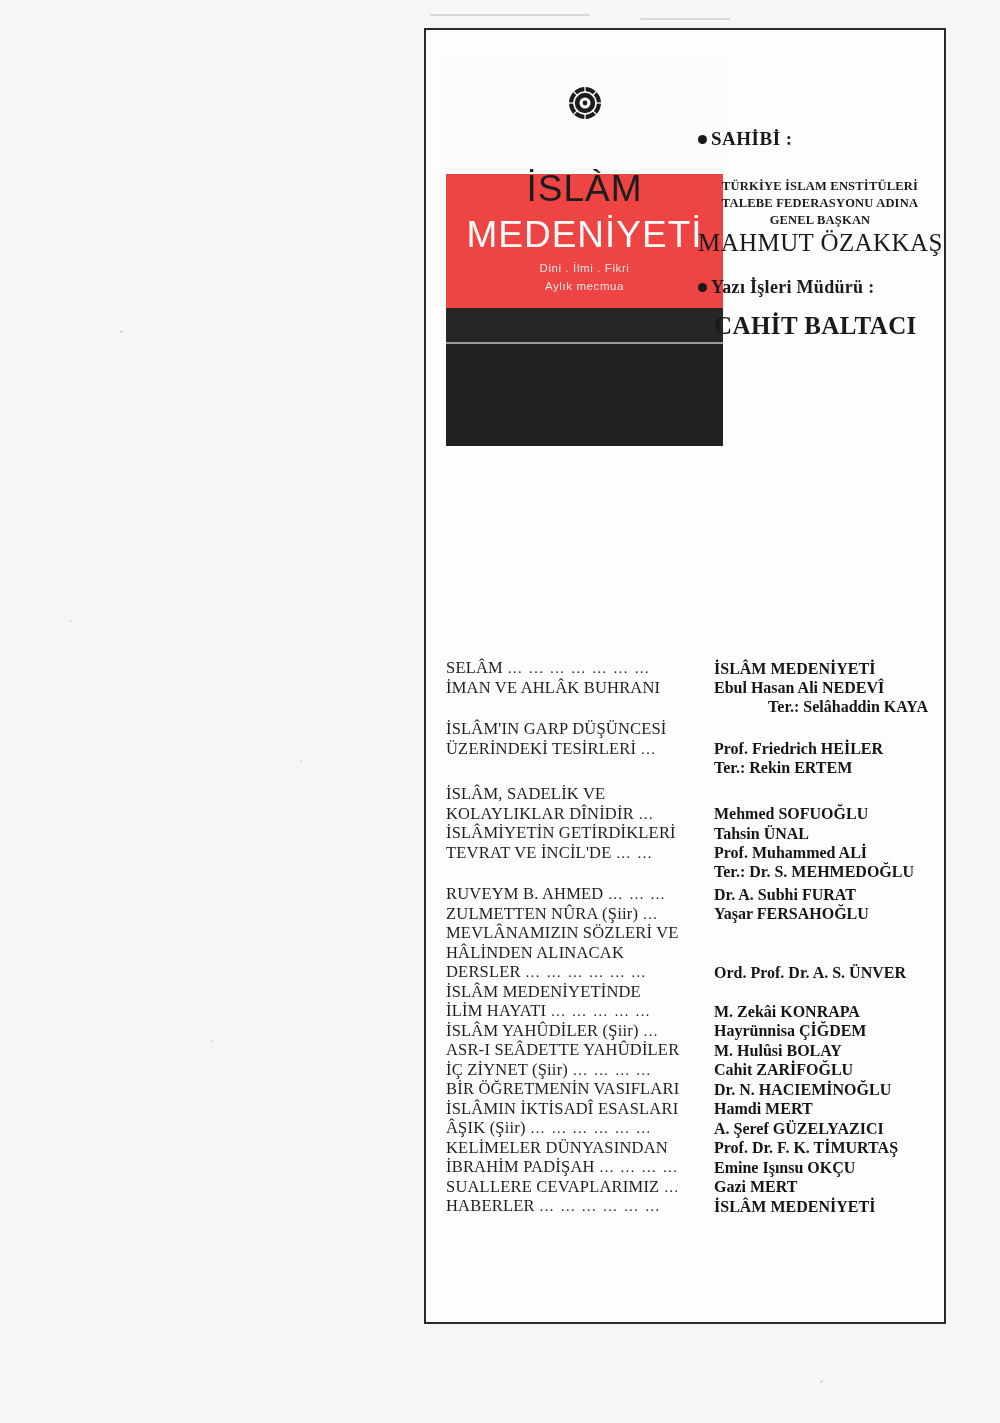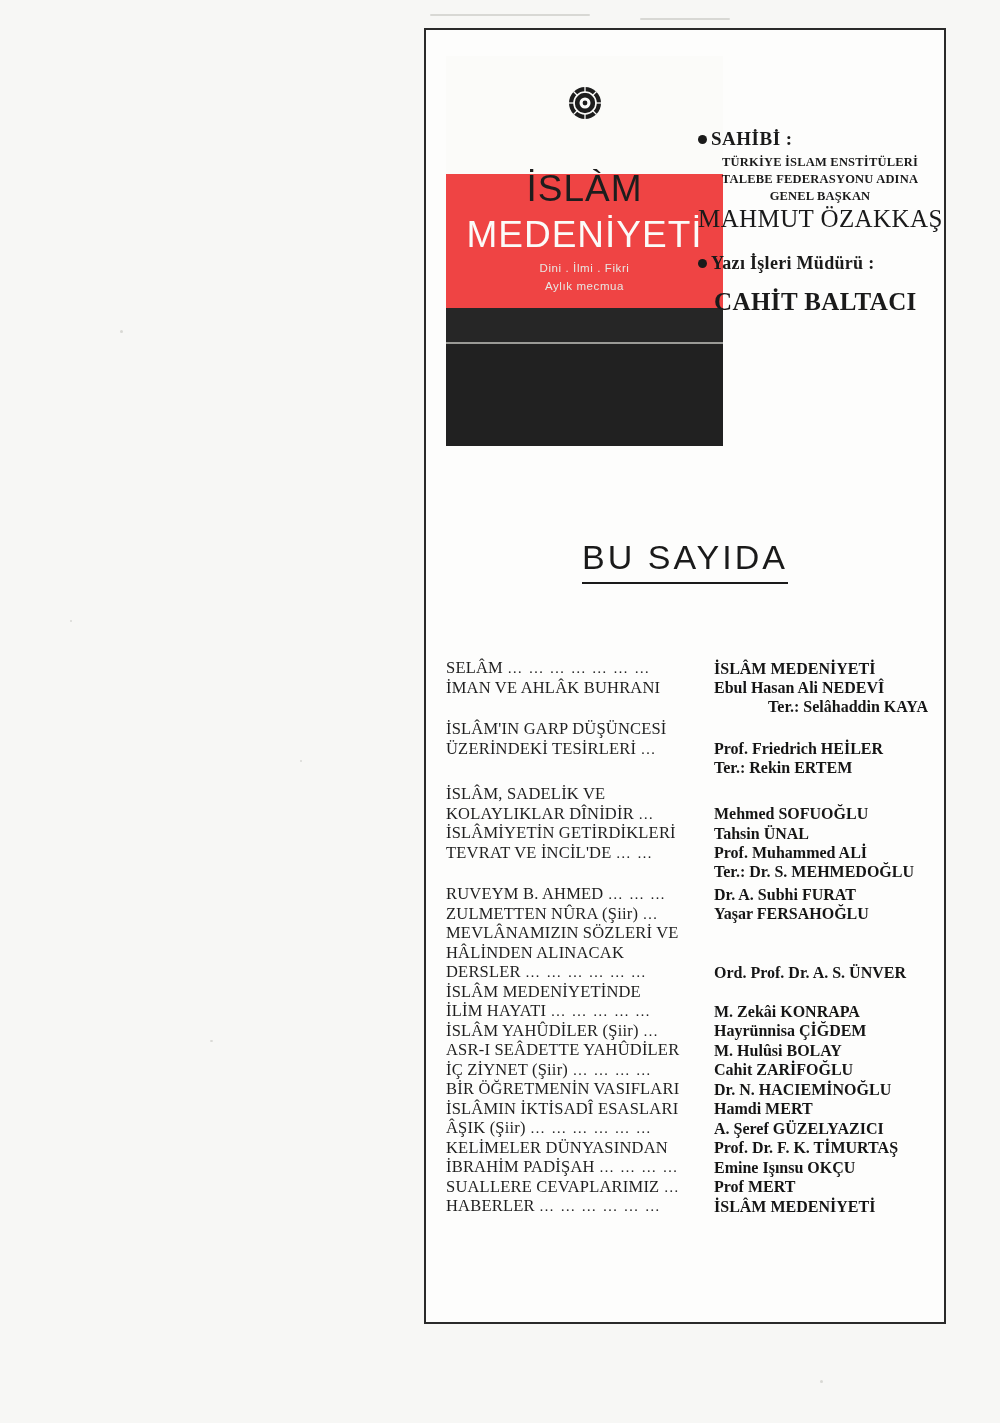--- a/index.html
+++ b/index.html
@@ -127,21 +127,21 @@
     background: #1a1a1a;
     flex: none;
   }
   .lbl-sahibi {
     font-family: "Liberation Serif", serif;
     font-weight: bold;
     font-size: 19px;
     letter-spacing: 0.5px;
   }
   .org {
-    margin-top: 4px;
+    margin-top: 28px;
     font-family: "Liberation Serif", serif;
     font-weight: bold;
     font-size: 12.5px;
     line-height: 1.35;
     letter-spacing: 0.2px;
     text-align: center;
     width: 248px;
     margin-left: -2px;
   }
   .org .c { display: block; text-align: center; }
@@ -279,23 +279,20 @@
     </div>
     <div class="name-big">MAHMUT ÖZAKKAŞ</div>
 
     <div class="bullet-row row2">
       <span class="dot"></span>
       <span class="lbl-yazi">Yazı İşleri Müdürü :</span>
     </div>
     <div class="name-big2">CAHİT BALTACI</div>
   </div>
 
-  <div class="heading">
-    <span class="txt">BU SAYIDA</span>
-  </div>
 
   <div class="toc">
 
     <div class="toc-row">
       <div class="toc-left">
         <span>SELÂM</span>
         <span class="dots">… … … … … … …</span>
       </div>
       <div class="toc-right">
         <b>İSLÂM MEDENİYETİ</b>
@@ -526,21 +523,21 @@
         <b>Emine Işınsu OKÇU</b>
       </div>
     </div>
 
     <div class="toc-row">
       <div class="toc-left">
         <span>SUALLERE CEVAPLARIMIZ</span>
         <span class="dots">…</span>
       </div>
       <div class="toc-right">
-        <b>Prof MERT</b>
+        <b>Gazi MERT</b>
       </div>
     </div>
 
     <div class="toc-row">
       <div class="toc-left">
         <span>HABERLER</span>
         <span class="dots">… … … … … …</span>
       </div>
       <div class="toc-right">
         <b>İSLÂM MEDENİYETİ</b>

